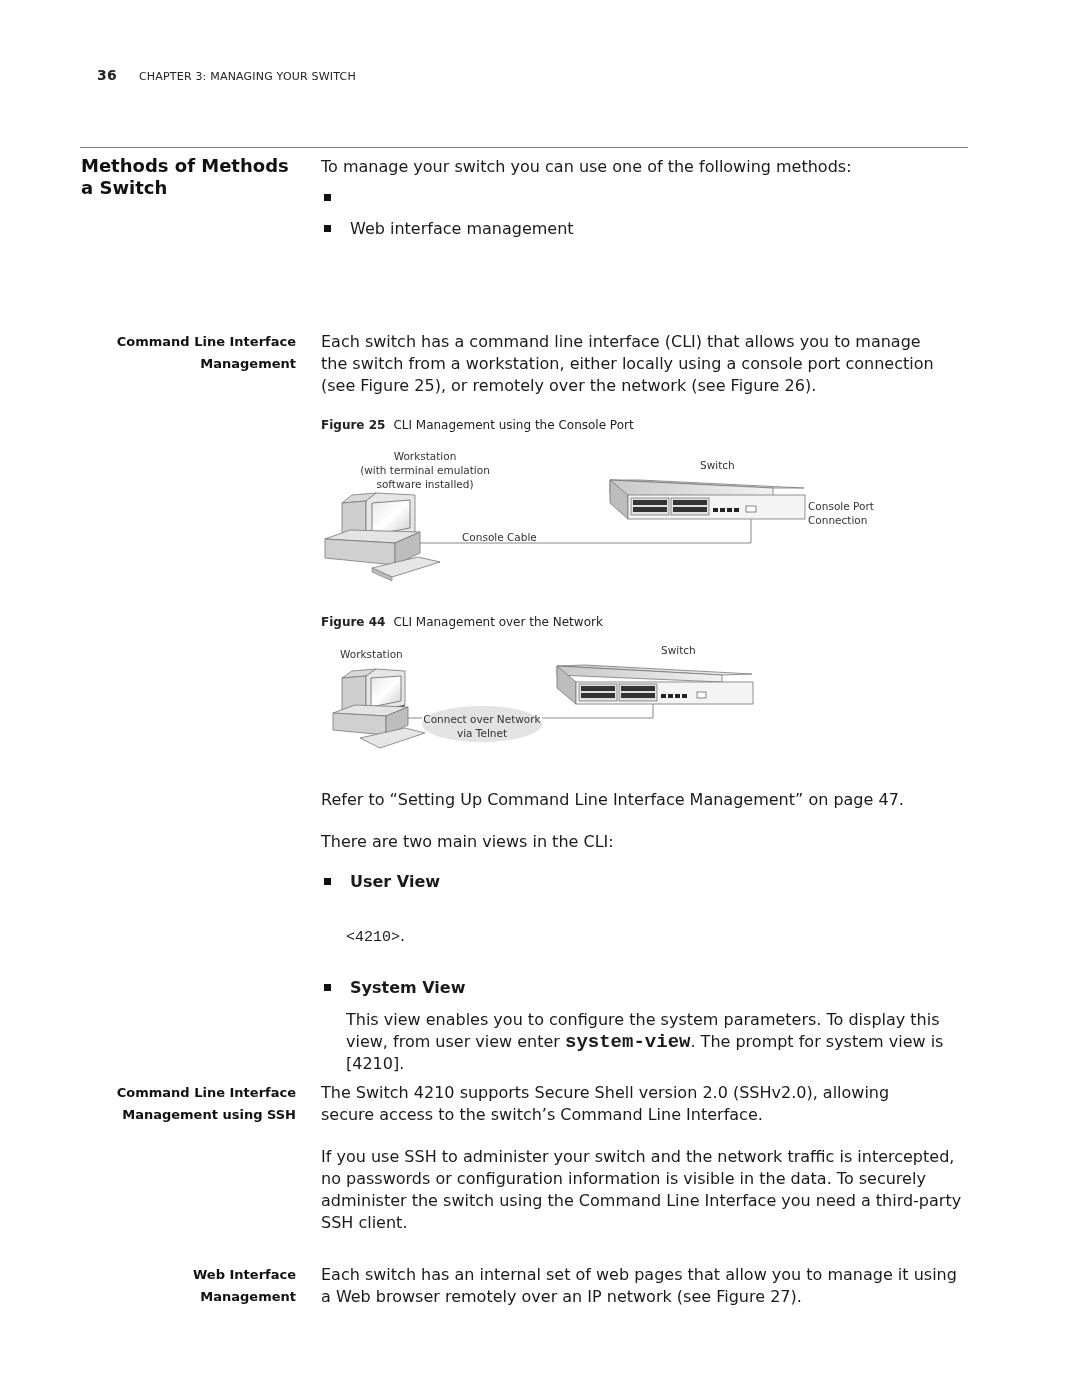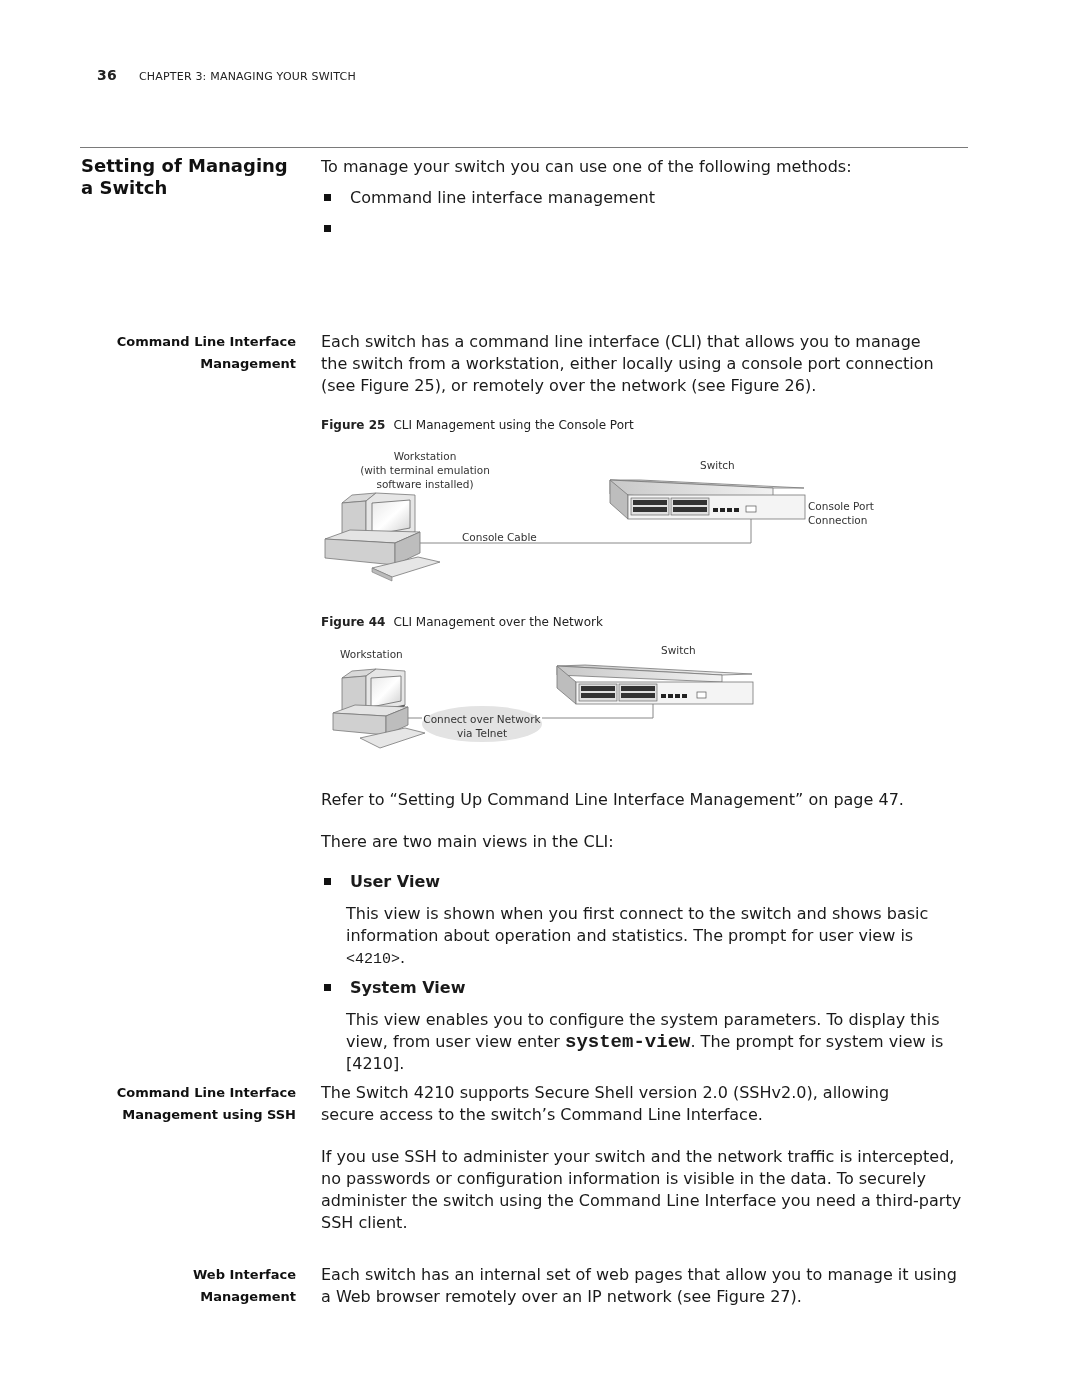--- a/index.html
+++ b/index.html
@@ -28,31 +28,31 @@
 </head>
 <body>
 
 <div class="abs header">
   <span class="pg">36</span>
   <span class="chap">CHAPTER 3: MANAGING YOUR SWITCH</span>
 </div>
 <div class="abs rule"></div>
 
 <div class="abs side left h1" style="top:155px;">
-  <div>Setting of Managing</div>
+  <div>Methods of Methods</div>
   <div>a Switch</div>
 </div>
 <div class="abs body" style="top:156px;">To manage your switch you can use one of the following methods:</div>
 <div class="abs bullets" style="top:182px;">
   <div class="bl">
       <span class="sq"></span>
-      <span>Command line interface management</span>
     </div>
   <div class="bl">
       <span class="sq"></span>
+      <span>Web interface management</span>
     </div>
 </div>
 
 <div class="abs side right" style="top:331px;">
   <div>Command Line Interface</div>
   <div>Management</div>
 </div>
 <div class="abs body" style="top:331px; width:630px;">Each switch has a command line interface (CLI) that allows you to manage the switch from a workstation, either locally using a console port connection (see Figure 25), or remotely over the network (see Figure 26).</div>
 
 <div class="abs cap" style="left:321px; top:418px;">
@@ -172,21 +172,21 @@
 </div>
 
 <div class="abs body" style="top:789px;">Refer to “Setting Up Command Line Interface Management” on page 47.</div>
 <div class="abs body" style="top:831px;">There are two main views in the CLI:</div>
 
 <div class="abs bl" style="left:321px; top:866px;">
   <span class="sq"></span>
   <span class="subhead">User View</span>
 </div>
 <div class="abs body" style="left:346px; top:903px; width:610px;">
-  <span>This view is shown when you first connect to the switch and shows basic information about operation and statistics. The prompt for user view is</span><br>
+  <br>
   <span class="mono">&lt;4210&gt;</span><span>.</span>
 </div>
 
 <div class="abs bl" style="left:321px; top:972px;">
   <span class="sq"></span>
   <span class="subhead">System View</span>
 </div>
 <div class="abs body" style="left:346px; top:1009px; width:625px;">
   <span>This view enables you to configure the system parameters. To display this view, from user view enter </span><span class="monob">system-view</span><span>. The prompt for system view is [4210].</span>
 </div>

